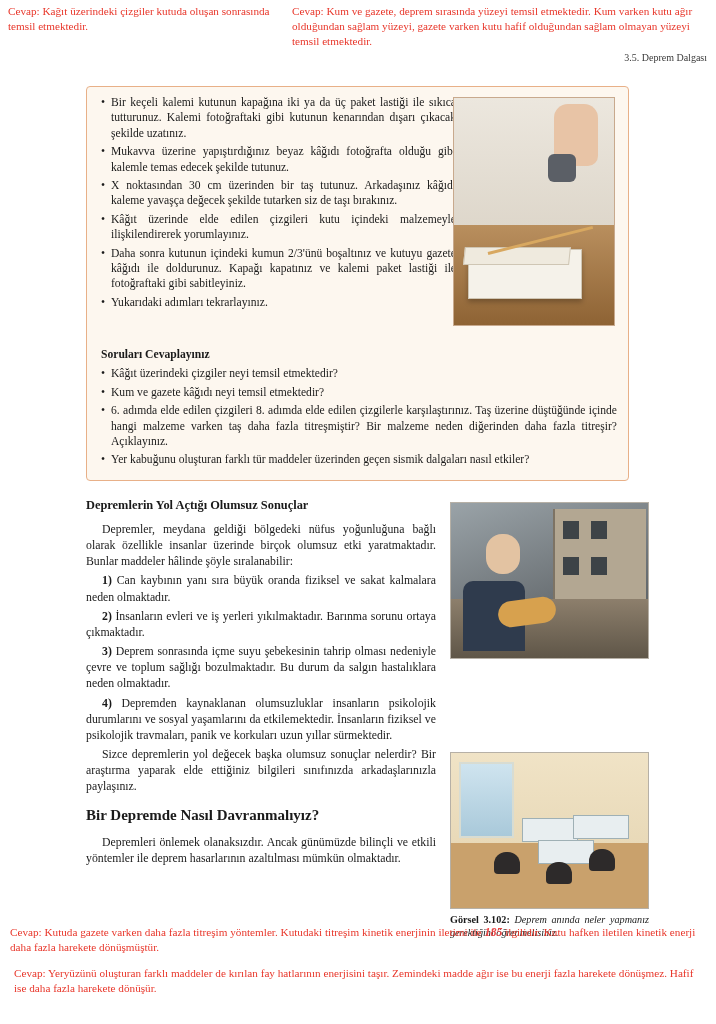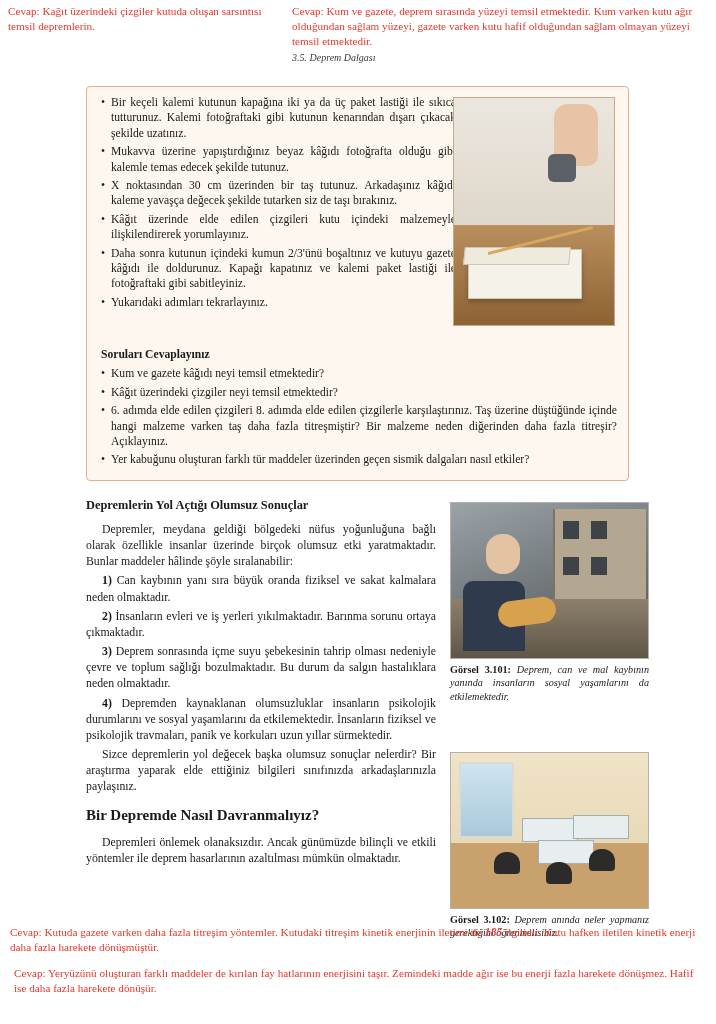--- a/index.html
+++ b/index.html
@@ -51,22 +51,21 @@
     color: #ef4444;
     font-size: 12px;
   }
 
   
   #source-caption {
     position: absolute;
     left: 292px;
     top: 52px;
     width: 415px;
-    text-align: left;
-    font-style: italic;
+    text-align: right;
     font-size: 10px;
     color: #3a3a3a;
   }
 
   
   #activity-box {
     position: absolute;
     left: 86px;
     top: 86px;
     width: 543px;
@@ -294,21 +293,21 @@
     font-weight: bold;
     font-style: normal;
   }
   .fig-caption i {
     font-style: italic;
   }
 </style>
 </head>
 <body>
 
-<div class="annot" id="annot-top-left">Cevap: Kağıt üzerindeki çizgiler kutuda oluşan sarsıntısı temsil depremlerin.</div>
+<div class="annot" id="annot-top-left">Cevap: Kağıt üzerindeki çizgiler kutuda oluşan sonrasında temsil etmektedir.</div>
 <div class="annot" id="annot-top-right">Cevap: Kum ve gazete, deprem sırasında yüzeyi temsil etmektedir. Kum varken kutu ağır olduğundan sağlam yüzeyi, gazete varken kutu hafif olduğundan sağlam olmayan yüzeyi temsil etmektedir.</div>
 
 <div id="source-caption">3.5. Deprem Dalgası</div>
 
 <div id="activity-box">
 
   <div id="activity-text">
     <p class="bullet">Bir keçeli kalemi kutunun kapağına iki ya da üç paket lastiği ile sıkıca tutturunuz. Kalemi fotoğraftaki gibi kutunun kenarından dışarı çıkacak şekilde uzatınız.</p>
     <p class="bullet">Mukavva üzerine yapıştırdığınız beyaz kâğıdı fotoğrafta olduğu gibi kalemle temas edecek şekilde tutunuz.</p>
     <p class="bullet">X noktasından 30 cm üzerinden bir taş tutunuz. Arkadaşınız kâğıdı kaleme yavaşça değecek şekilde tutarken siz de taşı bırakınız.</p>
@@ -321,22 +320,22 @@
     <div class="photo-wall"></div>
     <div class="photo-floor"></div>
     <div class="photo-box"></div>
     <div class="photo-box-lid"></div>
     <div class="photo-stick"></div>
     <div class="photo-hand"></div>
   </div>
 
   <div id="activity-questions">
     <p class="activity-q-title">Soruları Cevaplayınız</p>
+    <p class="bullet">Kâğıt üzerindeki çizgiler neyi temsil etmektedir?</p>
     <p class="bullet">Kum ve gazete kâğıdı neyi temsil etmektedir?</p>
-    <p class="bullet">Kâğıt üzerindeki çizgiler neyi temsil etmektedir?</p>
     <p class="bullet">6. adımda elde edilen çizgileri 8. adımda elde edilen çizgilerle karşılaştırınız. Taş üzerine düştüğünde içinde hangi malzeme varken taş daha fazla titreşmiştir? Bir malzeme neden diğerinden daha fazla titreşir? Açıklayınız.</p>
     <p class="bullet">Yer kabuğunu oluşturan farklı tür maddeler üzerinden geçen sismik dalgaları nasıl etkiler?</p>
   </div>
 </div>
 
 <div id="article">
   <h3>Depremlerin Yol Açtığı Olumsuz Sonuçlar</h3>
   <p>Depremler, meydana geldiği bölgedeki nüfus yoğunluğuna bağlı olarak özellikle insanlar üzerinde birçok olumsuz etki yaratmaktadır. Bunlar maddeler hâlinde şöyle sıralanabilir:</p>
 
   <p>
@@ -368,24 +367,20 @@
       <div class="window" style="left:8px; top:12px;"></div>
       <div class="window" style="left:36px; top:12px;"></div>
       <div class="window" style="left:8px; top:48px;"></div>
       <div class="window" style="left:36px; top:48px;"></div>
     </div>
     <div class="rubble"></div>
     <div class="person-body"></div>
     <div class="person-head"></div>
     <div class="bread"></div>
   </div>
-  <div class="fig-caption">
-    <b>Görsel 3.101:</b>
-    <i>Deprem, can ve mal kaybının yanında insanların sosyal yaşamlarını da etkilemektedir.</i>
-  </div>
 </div>
 
 <div class="figure" id="figure-2">
   <div class="fig-img" id="fig-img-2">
     <div class="window-strip"></div>
     <div class="classroom-floor"></div>
     <div class="desk" style="left:36%; top:42%;"></div>
     <div class="desk" style="left:62%; top:40%;"></div>
     <div class="desk" style="left:44%; top:56%;"></div>
     <div class="pupil" style="left:22%; top:64%;"></div>

